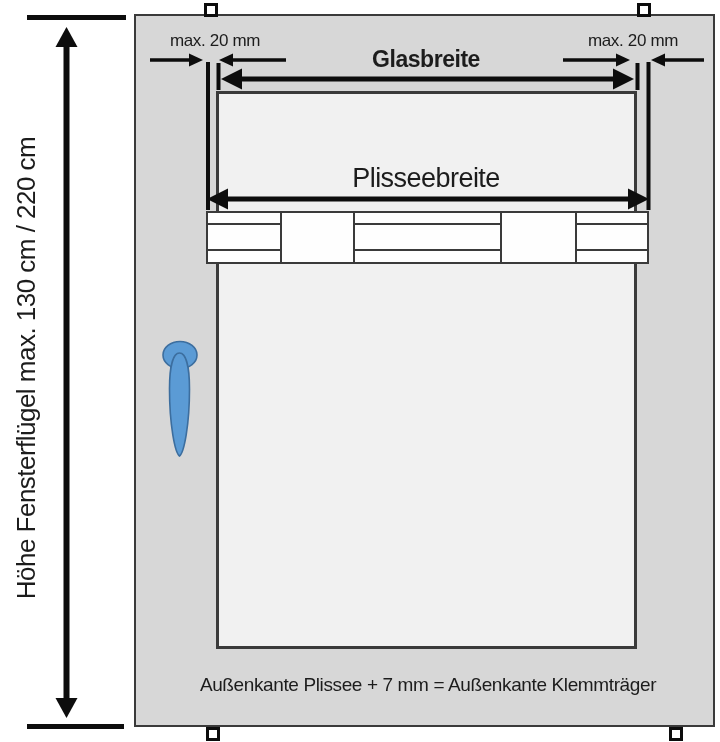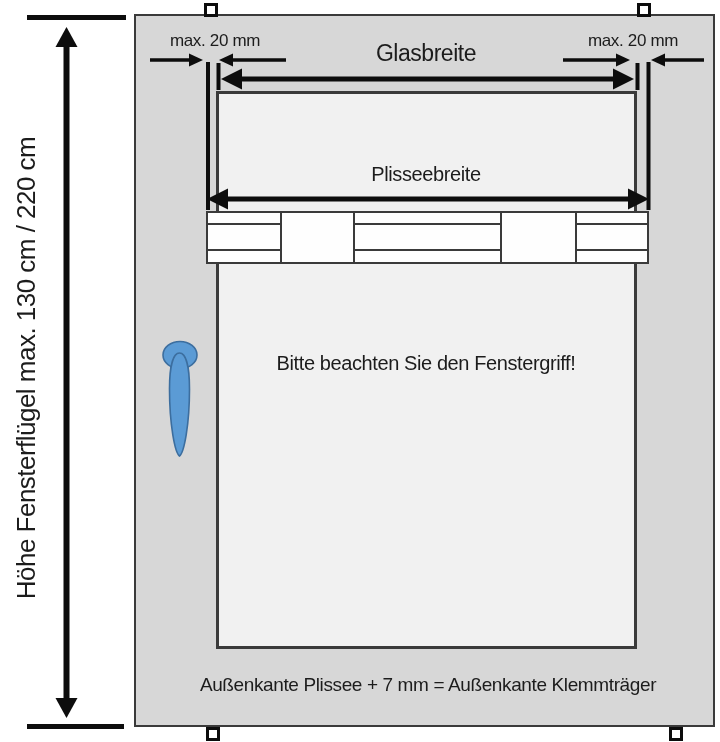--- a/index.html
+++ b/index.html
@@ -46,22 +46,22 @@
     background:#ffffff;border:3px solid #0c0c0c;z-index:6;
   }
   .bracket.tl{left:204px;top:3px;}
   .bracket.tr{left:637px;top:3px;}
   .bracket.bl{left:206px;top:727px;}
   .bracket.br{left:669px;top:727px;}
   .lbl{position:absolute;z-index:7;text-align:center;white-space:nowrap;letter-spacing:-0.02em;}
   .lbl-max20{font-size:17px;}
   .lbl-max20.left{left:140px;top:31px;width:150px;}
   .lbl-max20.right{left:558px;top:31px;width:150px;}
-  .lbl-glas{left:296px;top:40px;width:260px;font-size:23px;}
-  .lbl-plissee{left:296px;top:163px;width:260px;font-size:20px;}
+  .lbl-glas{left:296px;top:46px;width:260px;font-size:23px;font-weight:bold;}
+  .lbl-plissee{left:296px;top:163px;width:260px;font-size:27px;}
   .lbl-notice{left:196px;top:352px;width:460px;font-size:20px;}
   .lbl-footer{left:138px;top:674px;width:580px;font-size:19px;}
   .height-anchor{position:absolute;left:26px;top:368px;width:0;height:0;z-index:7;}
   .height-anchor > span{
     position:absolute;left:0;top:0;display:block;white-space:nowrap;
     transform:rotate(-90deg) translate(-50%,-50%);transform-origin:0 0;
     font-size:26px;letter-spacing:-0.02em;
   }
 </style>
 </head>
@@ -123,16 +123,15 @@
   <div class="bracket bl"></div>
   <div class="bracket br"></div>
 
   <div class="height-anchor">
     <span>Höhe Fensterflügel max. 130 cm / 220 cm</span>
   </div>
   <div class="lbl lbl-max20 left">max. 20 mm</div>
   <div class="lbl lbl-max20 right">max. 20 mm</div>
   <div class="lbl lbl-glas">Glasbreite</div>
   <div class="lbl lbl-plissee">Plisseebreite</div>
-  <div class="lbl lbl-notice">Bitte beachten Sie den Fenstergriff!</div>
   <div class="lbl lbl-footer">Außenkante Plissee + 7 mm = Außenkante Klemmträger</div>
 
 </div>
 
 </body></html>

